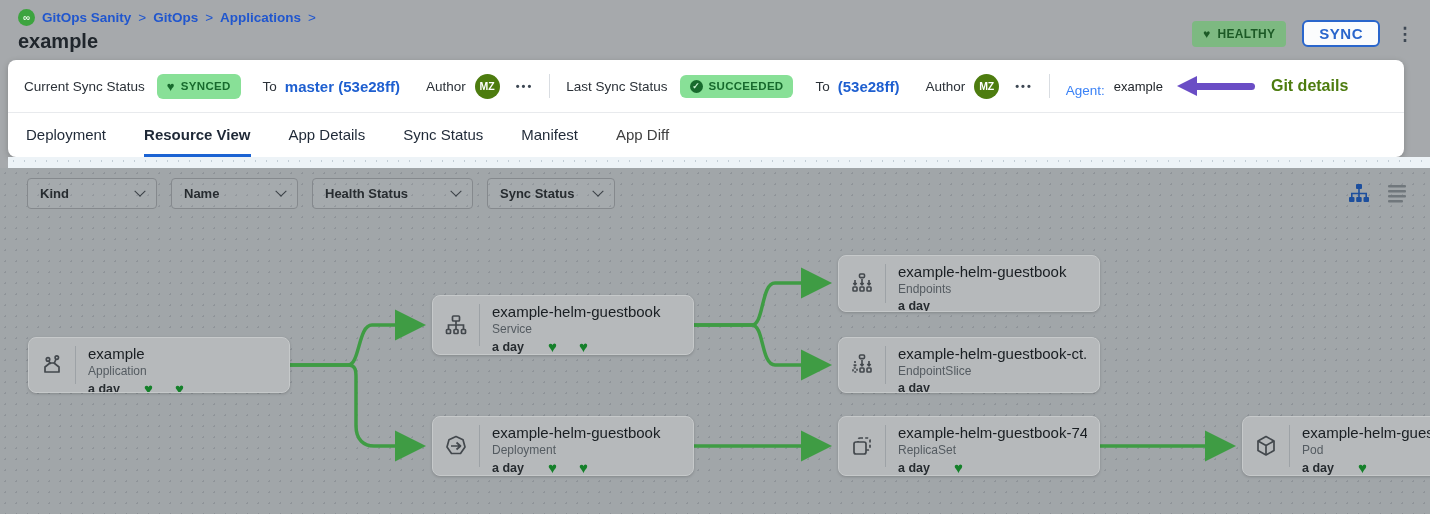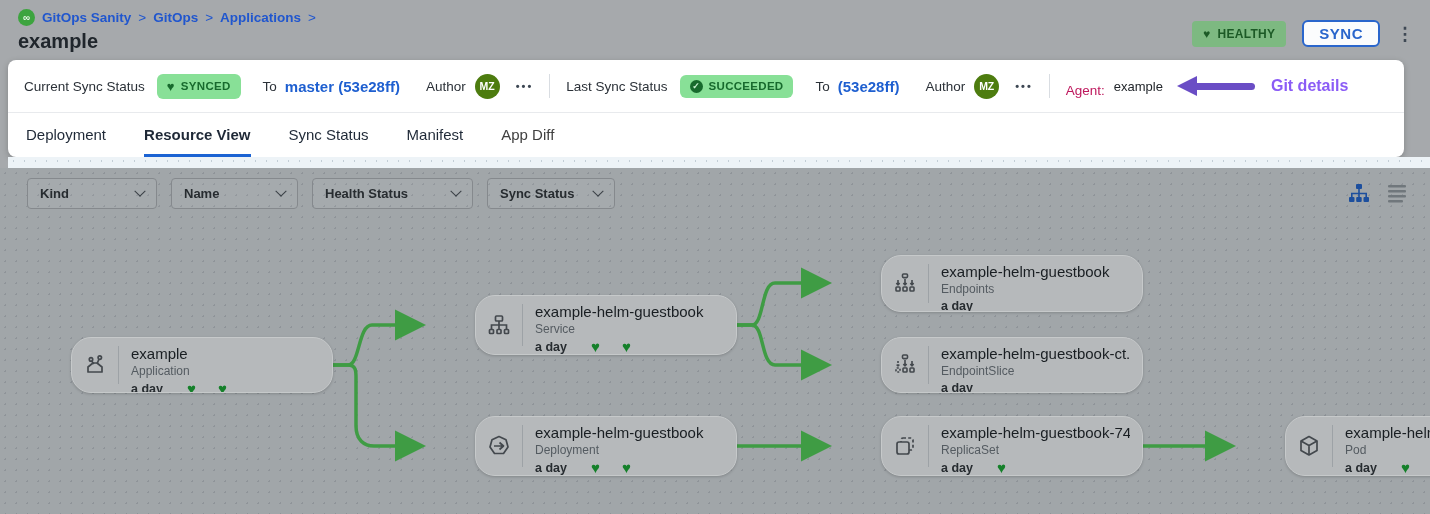--- a/index.html
+++ b/index.html
@@ -33,29 +33,29 @@
   .pill .ph { font-size:13px; }
   .check-circle { width:13px; height:13px; border-radius:50%; background:#176a2d; color:#c9f3d2;
                   display:flex; align-items:center; justify-content:center; font-size:9px; font-weight:bold; }
   .to-label { margin:0 8px 0 22px; }
   .revision { color:#1e5fd0; font-weight:bold; font-size:15px; cursor:pointer; }
   .author-label { margin:0 9px 0 26px; }
   .avatar { width:25px; height:25px; border-radius:50%; background:#4d7c0f; color:#fff;
             font-size:10.5px; font-weight:bold; display:flex; align-items:center; justify-content:center; }
   .dots-menu { margin-left:16px; color:#3c4652; font-size:11px; font-weight:bold; letter-spacing:2px; cursor:pointer; }
   .vdiv { width:1px; height:24px; background:#d9dde2; margin:0 16px; }
-  .agent-label { color:#be185d;margin-top:8px; }
+  .agent-label { color:#3b82f6;margin-top:8px; }
   .agent-value { margin-left:9px; color:#22262b; font-size:13px; }
 
   .annot { display:flex; align-items:center; }
   .annot-arrow { display:flex; align-items:center; }
   .annot-head { width:0; height:0; border-top:10px solid transparent; border-bottom:10px solid transparent;
                 border-right:20px solid #6a4dc5; }
   .annot-shaft { width:58px; height:7px; background:#6a4dc5; border-radius:0 4px 4px 0; }
-  .annot-text { color:#8b5cf6; font-weight:bold; font-size:16px; margin-left:16px; }
+  .annot-text { color:#4d7c0f; font-weight:bold; font-size:16px; margin-left:16px; }
 
   .card-divider { height:1px; background:#e8eaed; }
   .tabs-row { height:44px; display:flex; align-items:stretch; padding-left:18px; }
   .tab { display:flex; align-items:center; font-size:15px; color:#1f2937; margin-right:38px;
          border-bottom:3px solid transparent; padding-top:2px; cursor:pointer; white-space:nowrap; }
   .tab.active { font-weight:bold; border-bottom-color:#1b63d3; }
   .tab.disabled { color:#404040; }
   .tabs-row .annot { margin-left:14px; }
 
   
@@ -72,21 +72,21 @@
   .chev { width:8px; height:8px; border-right:1.7px solid #3a4046; border-bottom:1.7px solid #3a4046;
           transform:rotate(45deg) translate(-2px,-2px); margin-left:12px; }
   .f-name{width:127px;} .f-kind{width:130px;} .f-health{width:161px;} .f-sync{width:128px;}
 
   .view-toggle { position:absolute; right:22px; top:14px; display:flex; gap:16px; align-items:center; }
   .view-toggle svg { cursor:pointer; }
 
   .edges { position:absolute; left:0; top:0; width:1430px; height:346px; }
 
   .node { position:absolute; width:262px; display:flex; align-items:stretch; background:#b6b9bb;
-          border:1px solid #c6c9ca; border-radius:20px; box-shadow:0 1px 3px rgba(0,0,0,.18); cursor:pointer;margin-left:43px; }
+          border:1px solid #c6c9ca; border-radius:8px; box-shadow:0 1px 3px rgba(0,0,0,.18); cursor:pointer; }
   .node-icon { width:46px; display:flex; align-items:center; justify-content:center; color:#43484d; }
   .node-sep { width:1px; background:#9da2a6; margin:8px 0; }
   .node-body { flex:1; padding:7px 12px 6px; overflow:hidden; }
   .node-title { font-size:15px; color:#191e22; white-space:nowrap; overflow:hidden; }
   .node-kind { font-size:12px; color:#545b61; margin-top:2px; }
   .node-meta { display:flex; align-items:center; margin-top:3px; font-size:12.5px; color:#272c30; font-weight:bold; }
   .hearts { display:flex; gap:22px; margin-left:24px; }
   .heart { color:#15802a; font-size:15px; line-height:1; }
 
   .n-example{left:28px; top:169px; height:56px;}
@@ -152,20 +152,21 @@
         <span class="annot-head"></span>
           <span class="annot-shaft"></span>
       </span>
       <span class="annot-text">Git details</span>
     </span>
   </div>
   <div class="card-divider"></div>
   <div class="tabs-row">
     <span class="tab">Deployment</span>
     <span class="tab active">Resource View</span>
+    <span class="tab">App Details</span>
     <span class="tab">Sync Status</span>
     <span class="tab">Manifest</span>
     <span class="tab disabled">App Diff</span>
   </div>
 </div>
 
 <div class="light-strip"></div>
 
 <div class="canvas">
 

